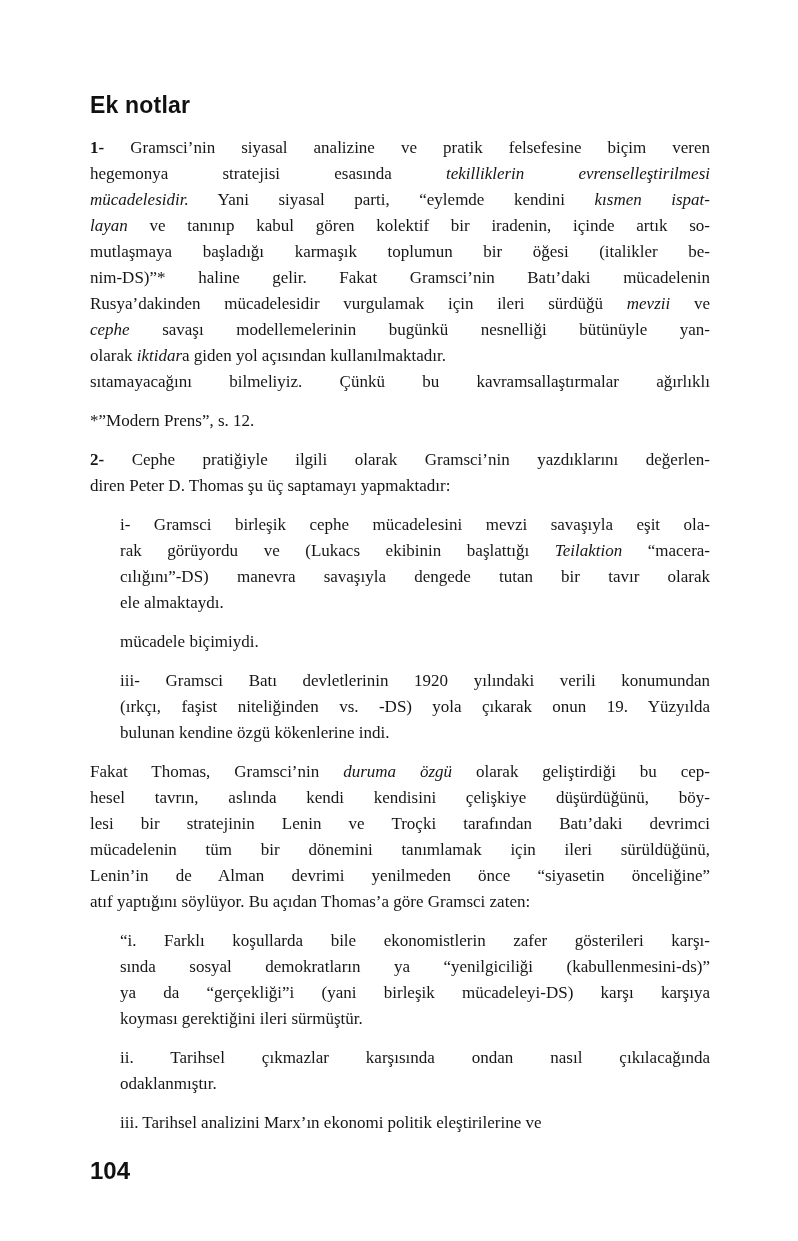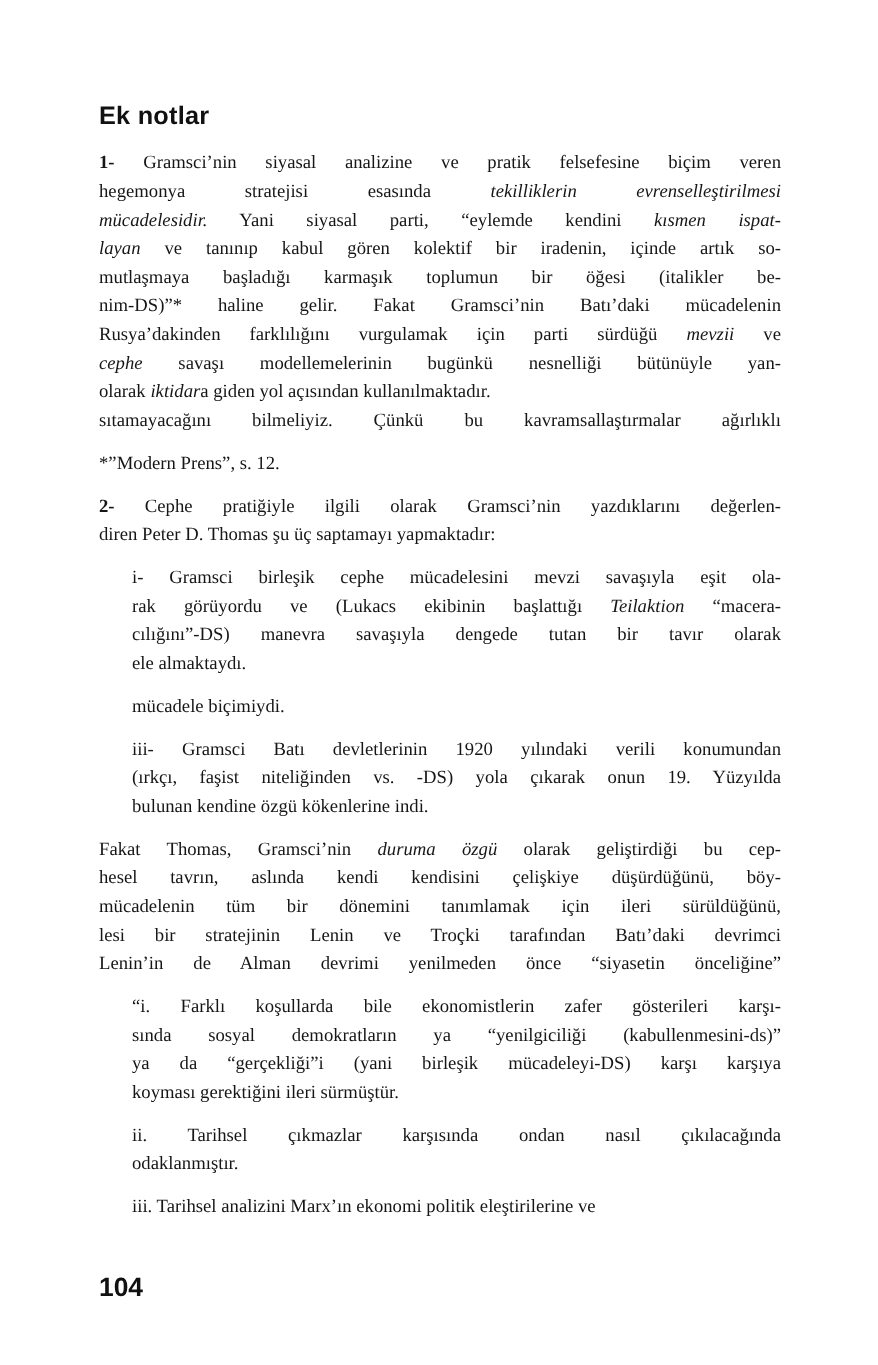--- a/index.html
+++ b/index.html
@@ -52,21 +52,21 @@
 <div class="page">
   <h1 class="heading">Ek notlar</h1>
   <div class="content">
       <div class="block">
         <div class="ln jl"><span class="bd">1-</span><span> Gramsci’nin siyasal analizine ve pratik felsefesine biçim veren</span></div>
         <div class="ln jl"><span>hegemonya stratejisi esasında </span><span class="it">tekilliklerin evrenselleştirilmesi</span></div>
         <div class="ln jl"><span class="it">mücadelesidir.</span><span> Yani siyasal parti, “eylemde kendini </span><span class="it">kısmen ispat-</span></div>
         <div class="ln jl"><span class="it">layan</span><span> ve tanınıp kabul gören kolektif bir iradenin, içinde artık so-</span></div>
         <div class="ln jl"><span>mutlaşmaya başladığı karmaşık toplumun bir öğesi (italikler be-</span></div>
         <div class="ln jl"><span>nim-DS)”* haline gelir. Fakat Gramsci’nin Batı’daki mücadelenin</span></div>
-        <div class="ln jl"><span>Rusya’dakinden farklılığını vurgulamak için parti sürdüğü </span><span class="it">mevzii</span><span> ve</span></div>
+        <div class="ln jl"><span>Rusya’dakinden mücadelesidir vurgulamak için ileri sürdüğü </span><span class="it">mevzii</span><span> ve</span></div>
         <div class="ln jl"><span class="it">cephe</span><span> savaşı modellemelerinin bugünkü nesnelliği bütünüyle yan-</span></div>
         <div class="ln"><span>olarak </span><span class="it">iktidar</span><span>a giden yol açısından kullanılmaktadır.</span></div>
         <div class="ln jl"><span>sıtamayacağını bilmeliyiz. Çünkü bu kavramsallaştırmalar ağırlıklı</span></div>
       </div>
       <div class="block">
         <div class="ln"><span>*”Modern Prens”, s. 12.</span></div>
       </div>
       <div class="block">
         <div class="ln jl"><span class="bd">2-</span><span> Cephe pratiğiyle ilgili olarak Gramsci’nin yazdıklarını değerlen-</span></div>
         <div class="ln"><span>diren Peter D. Thomas şu üç saptamayı yapmaktadır:</span></div>
@@ -81,23 +81,24 @@
         <div class="ln"><span>mücadele biçimiydi.</span></div>
       </div>
       <div class="block indent">
         <div class="ln jl"><span>iii- Gramsci Batı devletlerinin 1920 yılındaki verili konumundan</span></div>
         <div class="ln jl"><span>(ırkçı, faşist niteliğinden vs. -DS) yola çıkarak onun 19. Yüzyılda</span></div>
         <div class="ln"><span>bulunan kendine özgü kökenlerine indi.</span></div>
       </div>
       <div class="block">
         <div class="ln jl"><span>Fakat Thomas, Gramsci’nin </span><span class="it">duruma özgü</span><span> olarak geliştirdiği bu cep-</span></div>
         <div class="ln jl"><span>hesel tavrın, aslında kendi kendisini çelişkiye düşürdüğünü, böy-</span></div>
+        <div class="ln jl"><span>lesi bir stratejinin Lenin ve Troçki tarafından Batı’daki devrimci</span></div>
         <div class="ln jl"><span>mücadelenin tüm bir dönemini tanımlamak için ileri sürüldüğünü,</span></div>
-        <div class="ln jl"><span>lesi bir stratejinin Lenin ve Troçki tarafından Batı’daki devrimci</span></div>
         <div class="ln jl"><span>Lenin’in de Alman devrimi yenilmeden önce “siyasetin önceliğine”</span></div>
+        <div class="ln"><span>atıf yaptığını söylüyor.  Bu açıdan Thomas’a göre Gramsci zaten:</span></div>
       </div>
       <div class="block indent">
         <div class="ln jl"><span>“i. Farklı koşullarda bile ekonomistlerin zafer gösterileri karşı-</span></div>
         <div class="ln jl"><span>sında sosyal demokratların ya “yenilgiciliği (kabullenmesini-ds)”</span></div>
         <div class="ln jl"><span>ya da “gerçekliği”i (yani birleşik mücadeleyi-DS) karşı karşıya</span></div>
         <div class="ln"><span>koyması gerektiğini ileri sürmüştür.</span></div>
       </div>
       <div class="block indent">
         <div class="ln jl"><span>ii. Tarihsel çıkmazlar karşısında ondan nasıl çıkılacağında</span></div>
         <div class="ln"><span>odaklanmıştır.</span></div>

